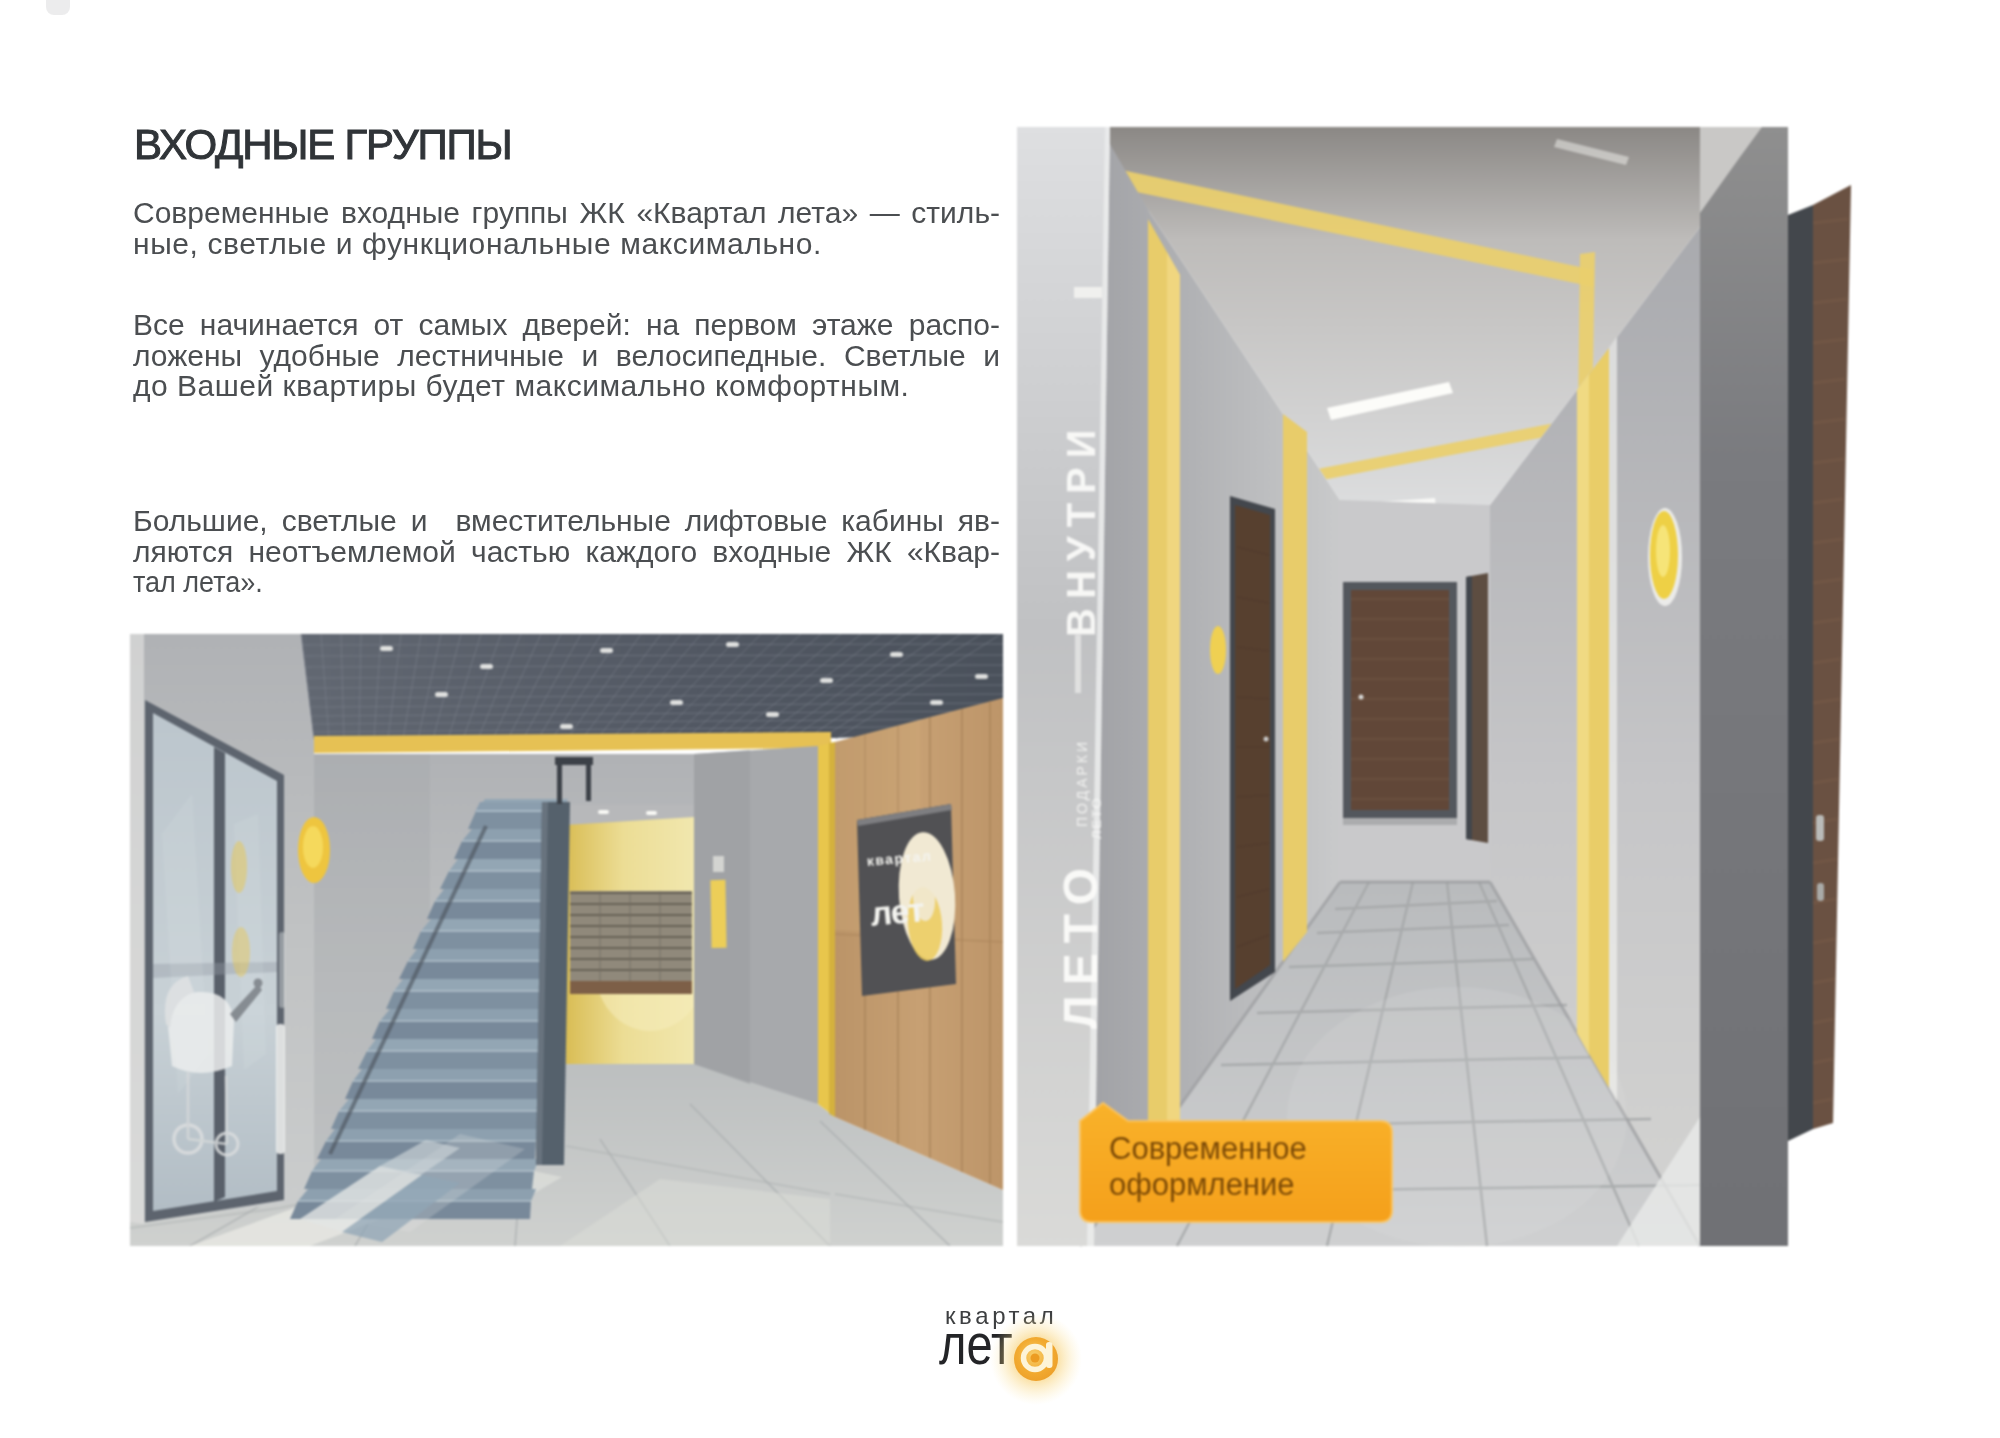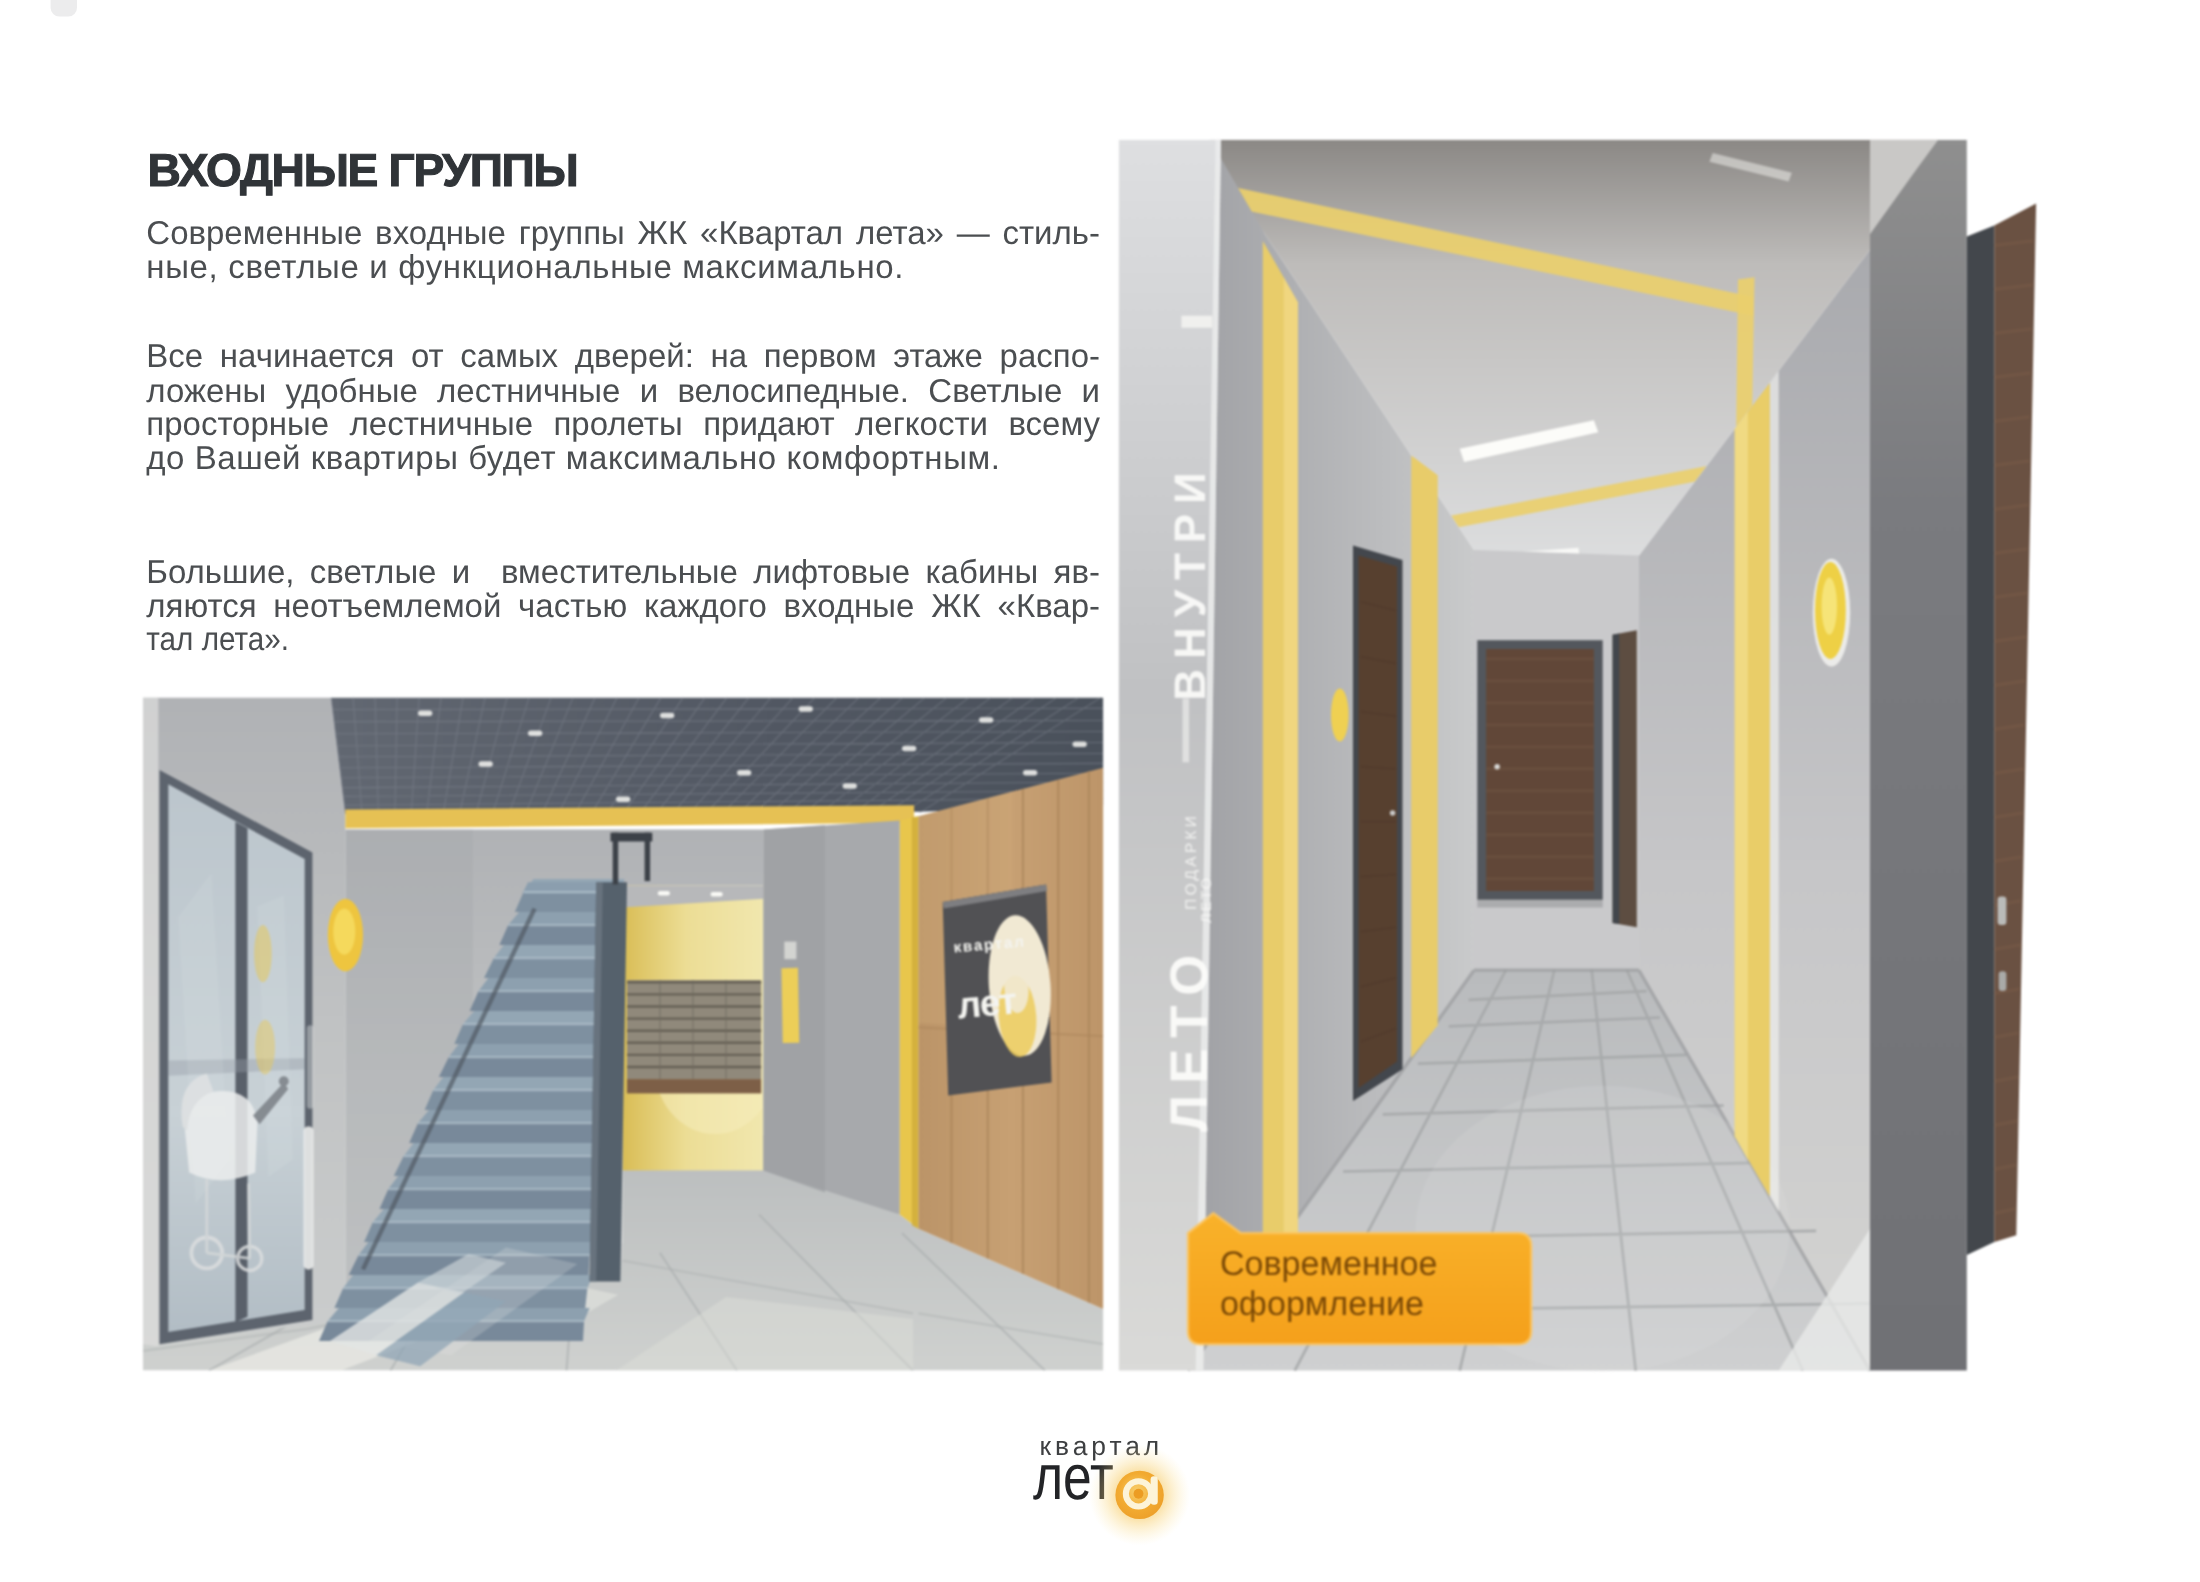--- a/index.html
+++ b/index.html
@@ -1,18 +1,18 @@
 <!DOCTYPE html>
 <html><head><meta charset="utf-8">
 <style>
   html,body{margin:0;padding:0;background:#fff;}
   #page{position:relative;width:2000px;height:1438px;overflow:hidden;background:#fff;
         font-family:"Liberation Sans",sans-serif;}
   .abs{position:absolute;}
-  #title{left:134px;top:134px;font-size:42px;font-weight:bold;color:#303438;
+  #title{left:134px;top:124px;font-size:42px;font-weight:normal;color:#303438;
          letter-spacing:-1.2px;line-height:1;-webkit-text-stroke:1px #303438;}
   .col{left:133px;width:867px;color:#4b4e51;font-size:30px;line-height:30.6px;}
   .jl{text-align:justify;text-align-last:justify;white-space:normal;}
   .ll{text-align:left;}
   #logo-kvartal{left:945px;top:1304px;width:110px;font-size:24px;color:#3d3f41;
       letter-spacing:3.6px;line-height:1;}
   #logo-leta{left:939px;top:1315px;font-size:58px;color:#232427;line-height:1;
       transform:scaleX(.81);transform-origin:0 0;letter-spacing:0px;}
 </style></head>
 <body>
@@ -23,21 +23,20 @@
   <div class="abs" style="left:46px;top:0px;width:24px;height:15px;background:#cfcfd1;border-radius:0 0 8px 8px;opacity:.4"></div>
 
   <div class="abs col" style="top:198px;">
     <div class="jl">Современные входные группы ЖК «Квартал лета» — стиль-</div>
     <div class="ll" style="letter-spacing:.6px">ные, светлые и функциональные максимально.</div>
   </div>
 
   <div class="abs col" style="top:310px;">
     <div class="jl">Все начинается от самых дверей: на первом этаже распо-</div>
     <div class="jl">ложены удобные лестничные и велосипедные. Светлые и</div>
-    <div class="jl">просторные лестничные пролеты придают легкости всему</div>
     <div class="ll" style="letter-spacing:.5px">до Вашей квартиры будет максимально комфортным.</div>
   </div>
 
   <div class="abs col" style="top:506px;">
     <div class="jl">Большие, светлые и&nbsp; вместительные лифтовые кабины яв-</div>
     <div class="jl">ляются неотъемлемой частью каждого входные ЖК «Квар-</div>
     <div class="ll" style="transform:scaleX(.9);transform-origin:0 0">тал лета».</div>
   </div>
 
   <div class="abs" id="photoL" style="left:130px;top:634px;width:873px;height:612px;filter:blur(.8px);">

